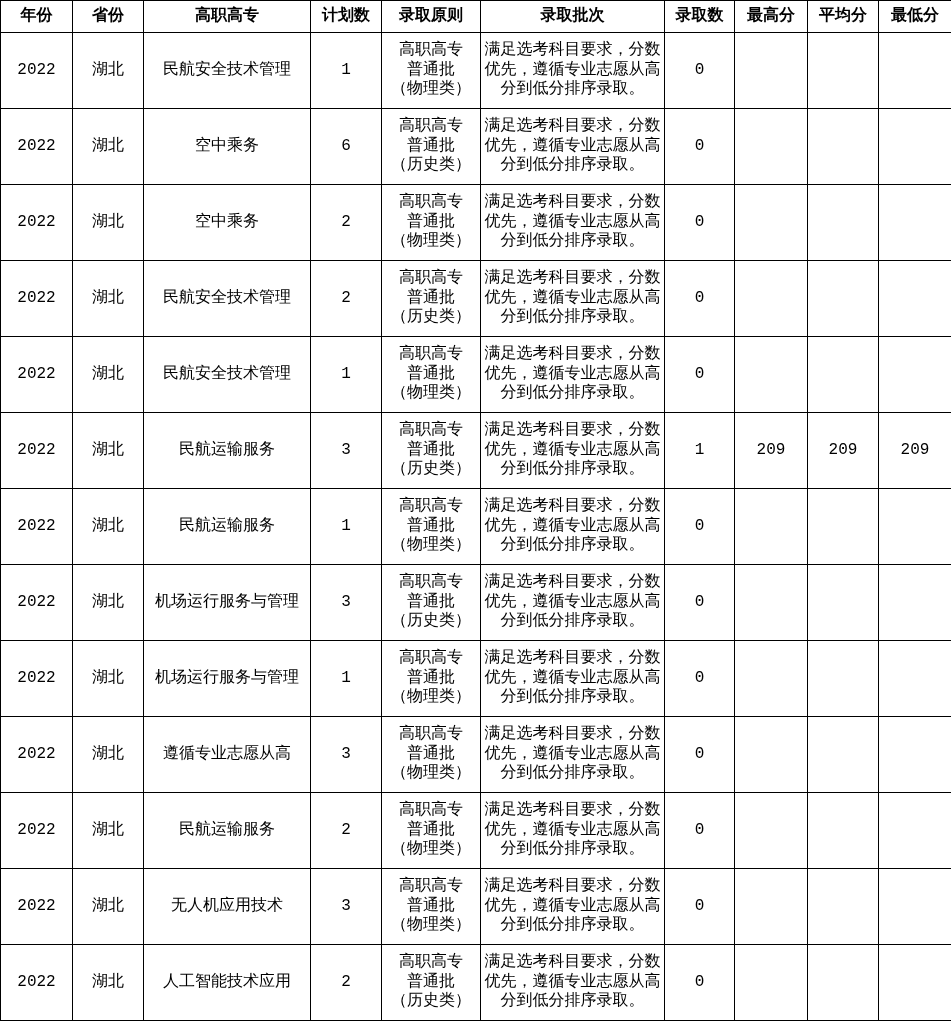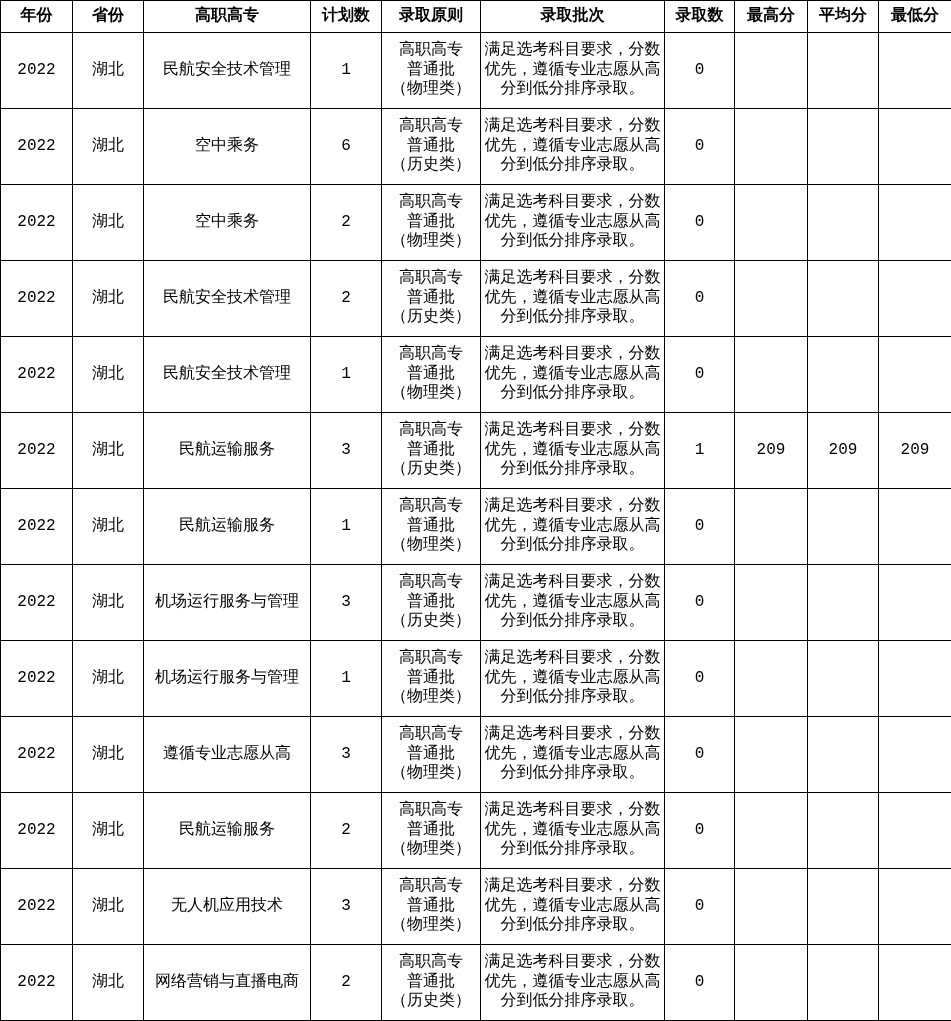--- a/index.html
+++ b/index.html
@@ -256,21 +256,21 @@
 优先，遵循专业志愿从高
 分到低分排序录取。</td>
           <td>0</td>
           <td></td>
           <td></td>
           <td></td>
         </tr>
         <tr>
           <td>2022</td>
           <td>湖北</td>
-          <td>网络营销与直播电商</td>
+          <td>人工智能技术应用</td>
           <td>2</td>
           <td class="multiline">高职高专
 普通批
 （历史类）</td>
           <td class="multiline">满足选考科目要求，分数
 优先，遵循专业志愿从高
 分到低分排序录取。</td>
           <td>0</td>
           <td></td>
           <td></td>

